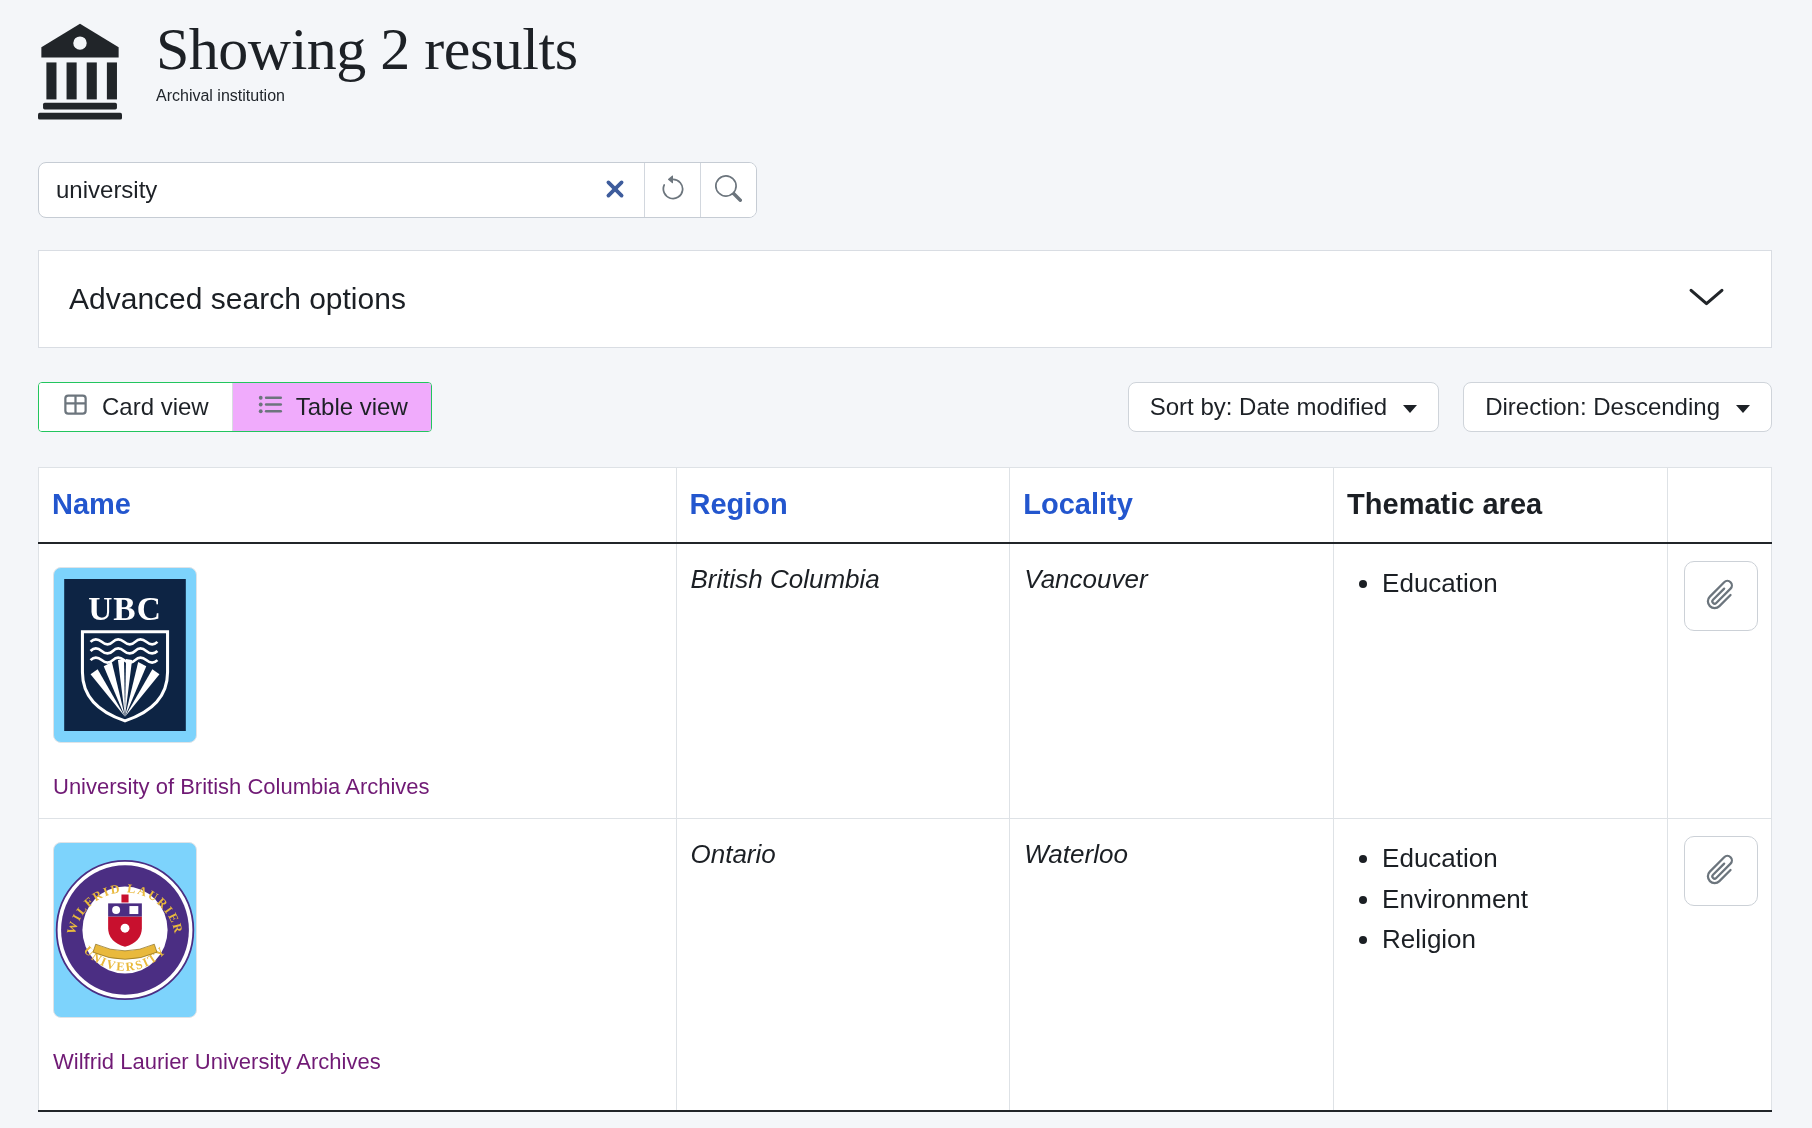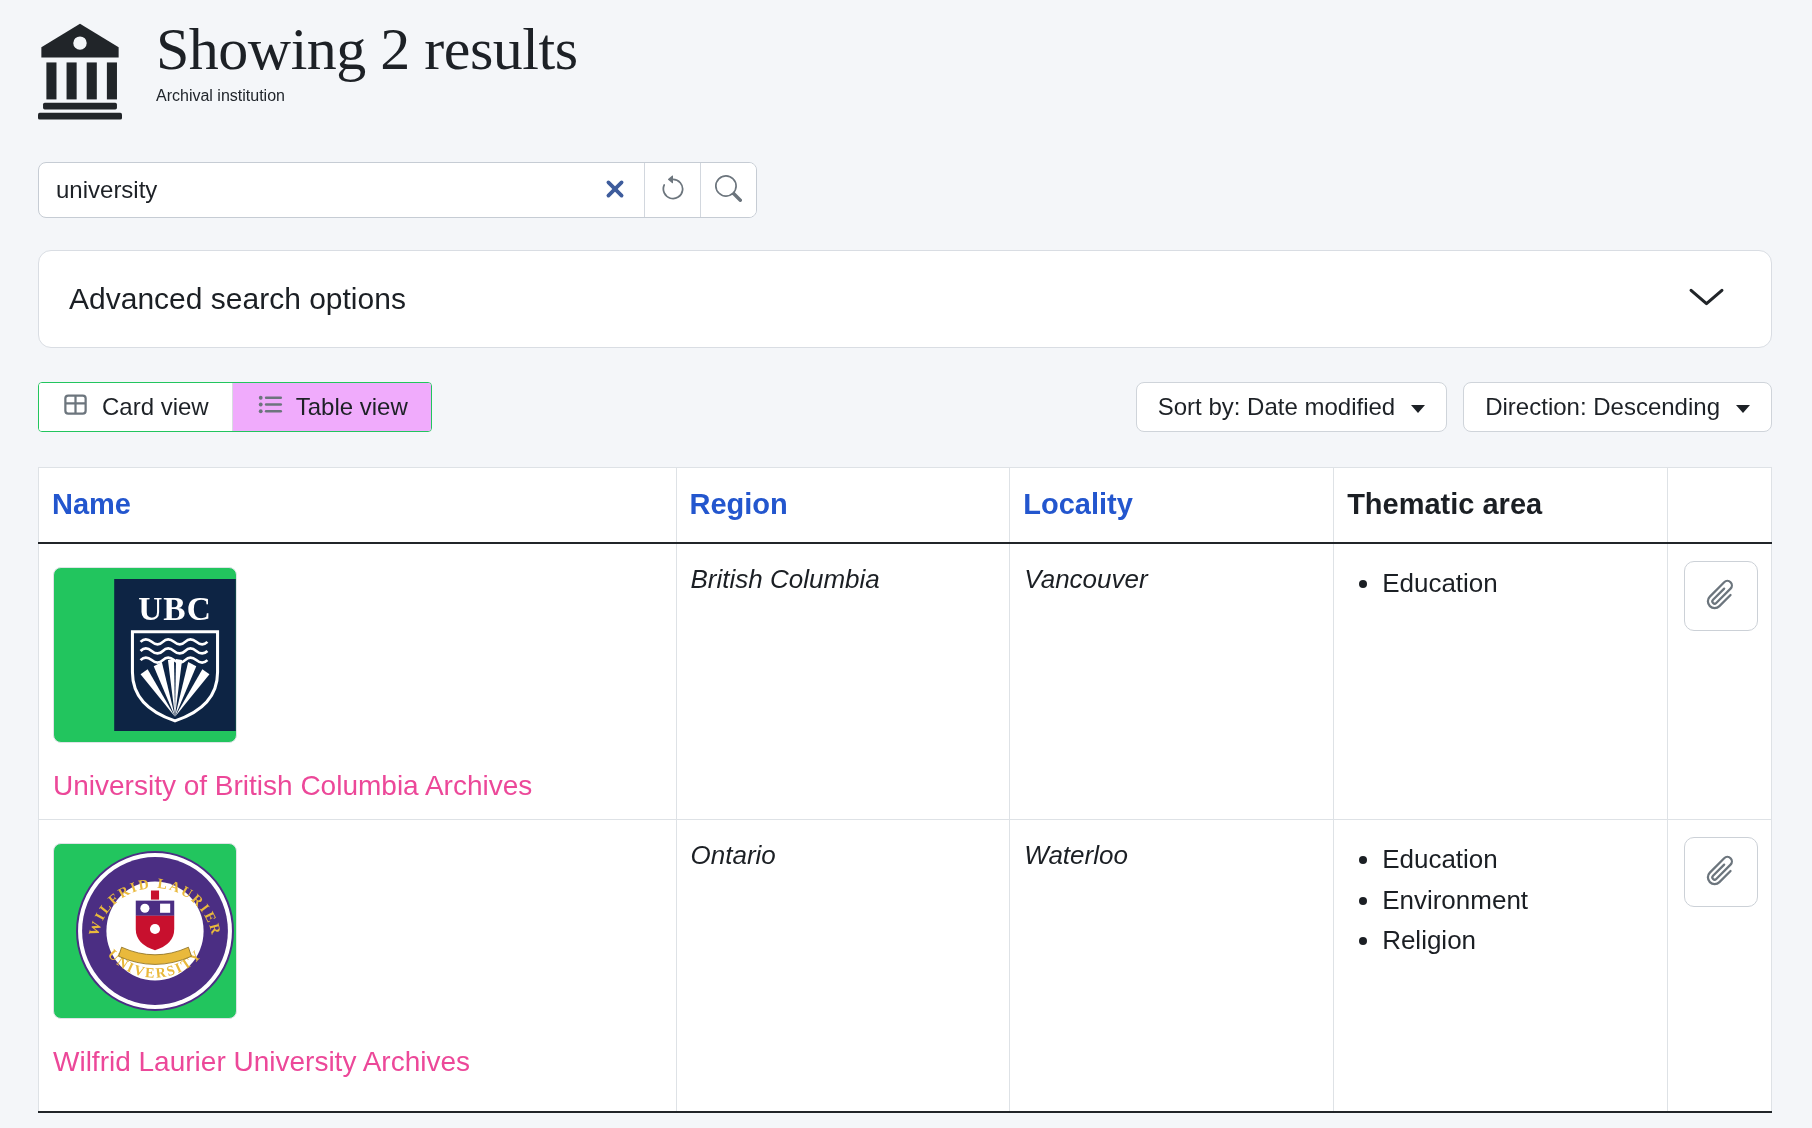--- a/index.html
+++ b/index.html
@@ -35,37 +35,37 @@
     display: flex; align-items: center; justify-content: center;
   }
   .sbtn {
     width: 56px; border: 0; border-left: 1px solid #d2d7de; background: #fff; cursor: pointer;
     display: flex; align-items: center; justify-content: center; flex: 0 0 auto;
   }
 
   
   .advanced {
     margin-top: 32px; height: 98px; background: #fff;
-    border: 1px solid #d9dde3; border-radius: 13px;
+    border: 1px solid #d9dde3; border-radius: 0;
     display: flex; align-items: center; justify-content: space-between;
     padding: 0 46px 0 30px; cursor: pointer; width: 100%;
   }
   .advanced-label { font-size: 30px; color: #1b1f24; }
 
   
   .toolbar { margin-top: 34px; display: flex; align-items: center; justify-content: space-between; }
   .view-toggle { display: flex; border: 1px solid #22c55e; border-radius: 4px; overflow: hidden; background: #fff; }
   .view-btn {
     display: flex; align-items: center; gap: 13px; height: 48px; padding: 0 23px;
     font-family: "Liberation Sans", sans-serif; font-size: 24px; color: #1d2126;
     background: #fff; border: 0; cursor: pointer;
   }
   .view-btn + .view-btn { border-left: 1px solid #d8dce1; }
   .view-btn.active { background: #f0abfc; }
-  .sort-controls { display: flex; gap: 16px; padding-left: 8px; }
+  .sort-controls { display: flex; gap: 24px; padding-left: 8px; }
   .sort-btn {
     display: flex; align-items: center; gap: 16px; height: 50px; padding: 0 21px;
     background: #fff; border: 1px solid #cfd4da; border-radius: 8px; cursor: pointer;
     font-family: "Liberation Sans", sans-serif; font-size: 24px; color: #1d2126;
   }
   .caret {
     width: 0; height: 0; border-left: 7px solid transparent; border-right: 7px solid transparent;
     border-top: 8px solid #1d2126; display: inline-block; margin-top: 3px;
   }
 
@@ -80,24 +80,24 @@
     font-size: 29px; font-weight: bold; padding: 20px 14px 21px 13px;
     border-bottom: 2px solid #212529; color: #1b1f24;
   }
   thead th a { color: #2356ce; text-decoration: none; cursor: pointer; }
   tbody td { font-size: 26px; padding: 17px 14px; border-bottom: 1px solid #dee2e6; color: #1b1f24; }
   tbody tr.row-1 { height: 273px; }
   tbody tr.row-2 { height: 292px; }
   tbody tr:last-child td { border-bottom: 2px solid #212529; }
 
   .logo-tile {
-    width: 184px; height: 176px; background: #22c55e; border: 1px solid #dfe3e7; border-radius: 8px;
-    display: flex; align-items: center; justify-content: flex-end; margin: 6px 0 27px 0; cursor: pointer;
-  }
-  .name-link { font-size: 28px; color: #ec4899; text-decoration: none; cursor: pointer; }
+    width: 144px; height: 176px; background: #7dd3fc; border: 1px solid #dfe3e7; border-radius: 8px;
+    display: flex; align-items: center; justify-content: center; margin: 6px 0 27px 0; cursor: pointer;
+  }
+  .name-link { font-size: 22px; color: #701a75; text-decoration: none; cursor: pointer; }
   .cell-pad { padding-top: 3px; display: block; font-style: italic; }
   ul.themes { margin: 2px 0 0 0; padding-left: 34px; }
   ul.themes li { font-size: 26px; line-height: 1.56; color: #1b1f24; }
   td.clip-cell { text-align: right; padding: 17px 13px; }
   .clip-btn {
     width: 74px; height: 70px; background: #fff; border: 1px solid #ccd1d7; border-radius: 10px;
     display: inline-flex; align-items: center; justify-content: center; cursor: pointer;
   }
 </style>
 </head>

